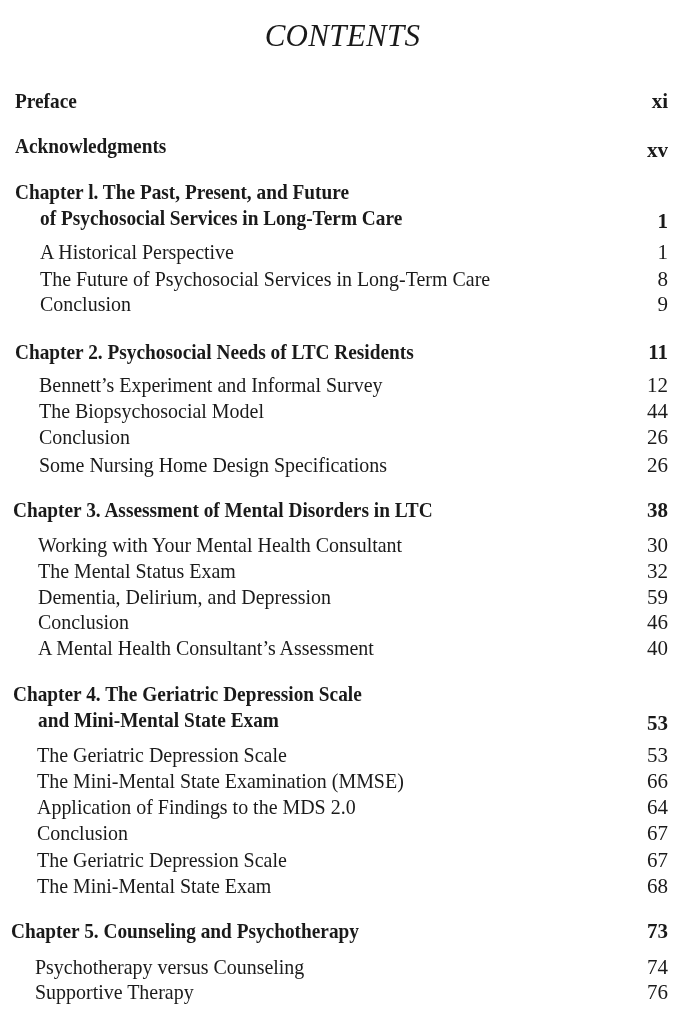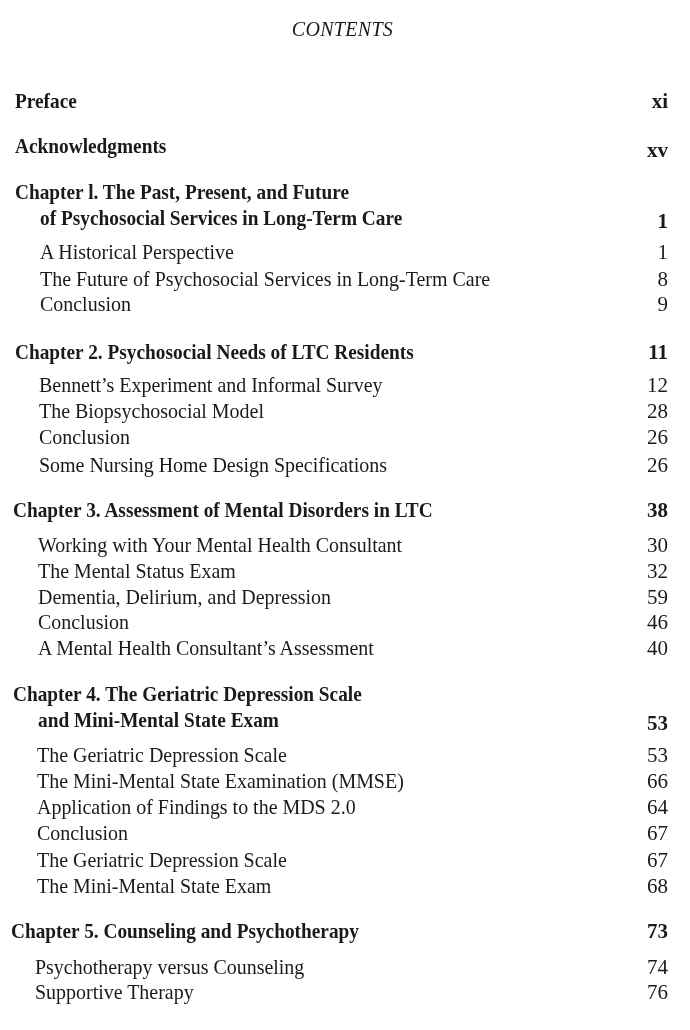--- a/index.html
+++ b/index.html
@@ -1,17 +1,17 @@
 <!DOCTYPE html>
 <html><head>
 <meta charset="utf-8">
 <style>
   html, body { margin:0; padding:0; }
   body { width:690px; height:1030px; background:#ffffff; color:#1a1a1a; font-family:"Liberation Serif", serif; position:relative; overflow:hidden; }
-  .title { position:absolute; top:18px; left:0; width:685px; text-align:center; font-style:italic; font-size:20px; letter-spacing:0.3px; }
+  .title { position:absolute; top:18px; left:0; width:685px; text-align:center; font-style:italic; font-size:31px; letter-spacing:0.3px; }
   .row { position:absolute; left:0; width:690px; }
   .row .lbl { position:absolute; white-space:nowrap; }
   .row .pg { position:absolute; right:22px; text-align:left; }
   .bold { font-weight:bold; font-size:21px; }
   .bold .lbl { transform:scaleX(0.92); transform-origin:left; }
   .norm { font-size:21px; }
   .norm .lbl { transform:scaleX(0.95); transform-origin:left; }
 </style>
 </head>
 <body>
@@ -51,21 +51,21 @@
 <div class="row bold" style="top:340px;">
   <span class="lbl" style="left:15px;">Chapter 2. Psychosocial Needs of LTC Residents</span>
   <span class="pg">11</span>
 </div>
 <div class="row norm" style="top:373px;">
   <span class="lbl" style="left:39px;">Bennett’s Experiment and Informal Survey</span>
   <span class="pg">12</span>
 </div>
 <div class="row norm" style="top:399px;">
   <span class="lbl" style="left:39px;">The Biopsychosocial Model</span>
-  <span class="pg">28</span>
+  <span class="pg">44</span>
 </div>
 <div class="row norm" style="top:425px;">
   <span class="lbl" style="left:39px;">Conclusion</span>
   <span class="pg">26</span>
 </div>
 <div class="row norm" style="top:453px;">
   <span class="lbl" style="left:39px;">Some Nursing Home Design Specifications</span>
   <span class="pg">26</span>
 </div>
 

